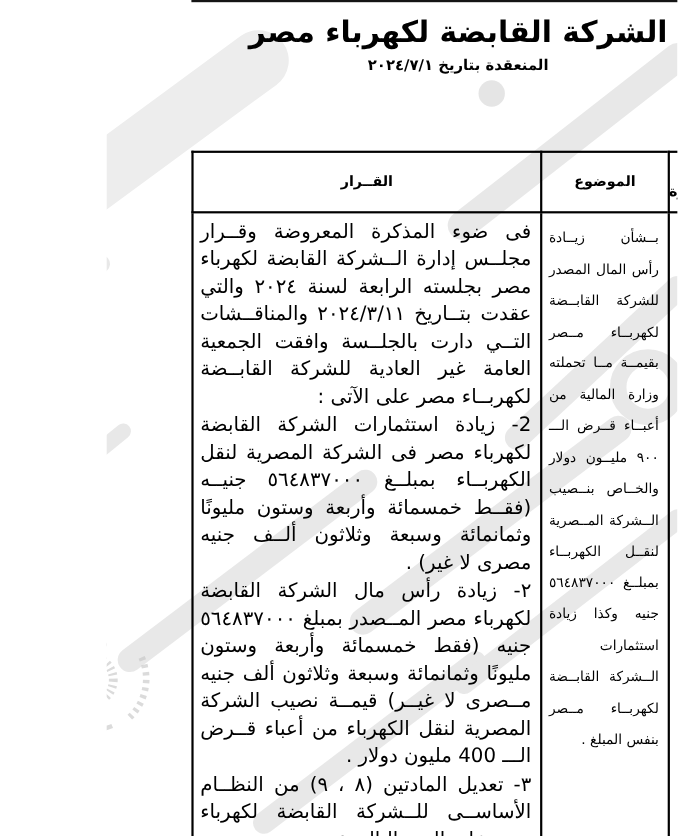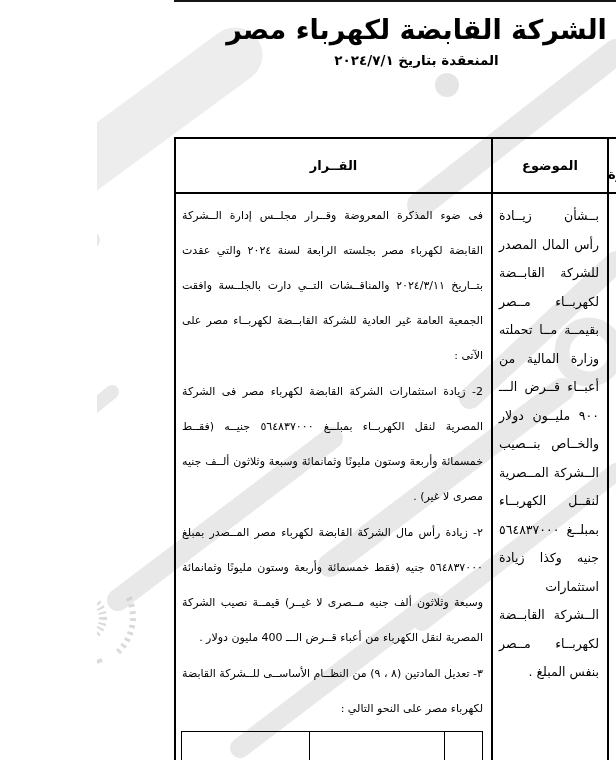--- a/index.html
+++ b/index.html
@@ -39,21 +39,21 @@
   td.memo{ text-align:center;font-size:13px;font-weight:bold;padding-top:10px;}
   td.subject{padding:0;}
   td.subject p{
     margin:0;padding:8px 8px 0 6px;
     font-size:12.5px;line-height:28.5px;
     text-align:justify;text-justify:inter-word;
   }
   td.decision{padding:4px 8px 4px 6px;}
   td.decision p{
     margin:0 0 1px 0;
-    font-size:11px;line-height:35px;
+    font-size:18px;line-height:25px;
     text-align:justify;text-justify:inter-word;
   }
   table.amend{
     width:100%;border-collapse:collapse;table-layout:fixed;
     margin-top:5px;direction:rtl;
   }
   table.amend th, table.amend td{border:1.6px solid #000;}
   col.a-article{width:38px;}
   col.a-before{width:135px;}
   col.a-after{width:128px;}

